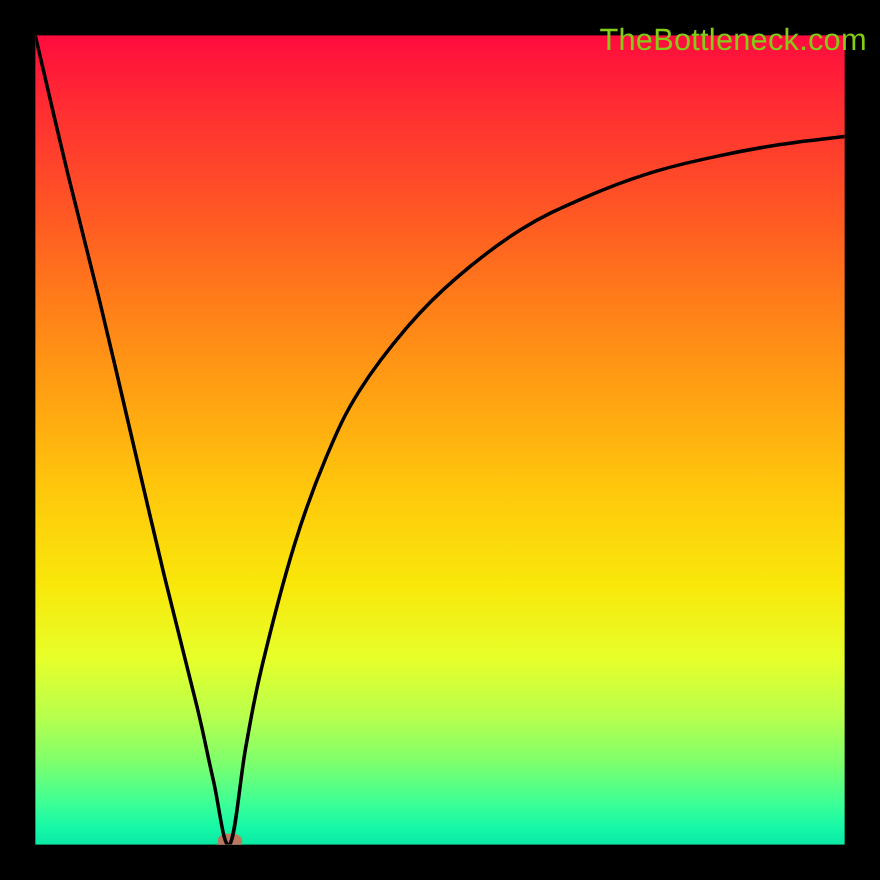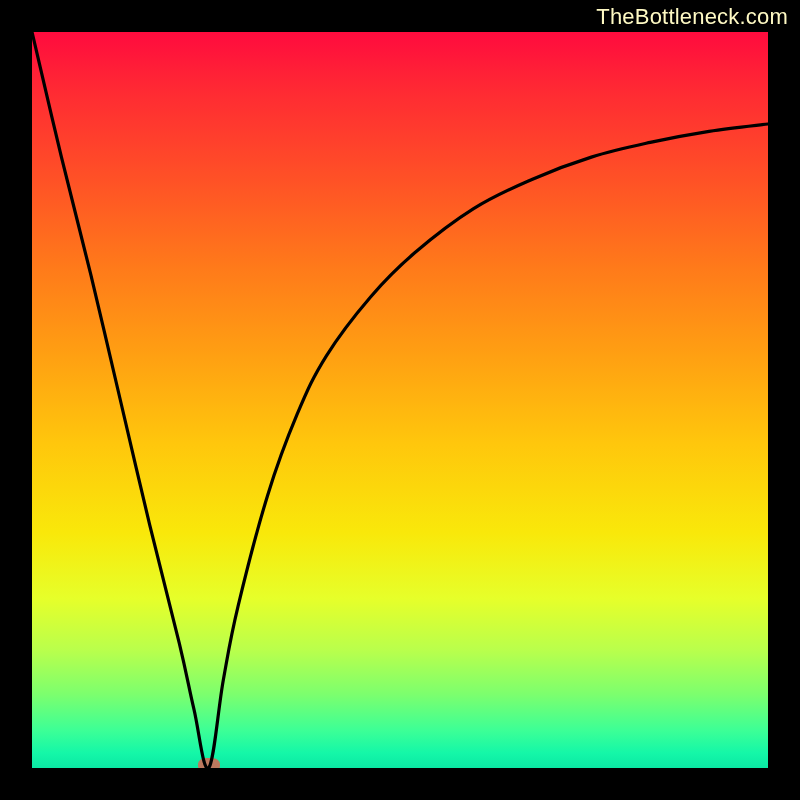--- a/index.html
+++ b/index.html
@@ -54,24 +54,24 @@
     background: #cf6b57;
     border-radius: 8px / 6px;
     opacity: 0.9;
   }
   svg.curve {
     position: absolute;
     inset: 0;
   }
   .watermark {
     position: absolute;
-    top: 4px;
+    top: 20px;
     right: 12px;
-    color: #fef9c3;
-    font-size: 22px;
+    color: #84cc16;
+    font-size: 28px;
     letter-spacing: 0.2px;
     user-select: none;
   }
 </style>
 </head>
 <body>
 
 <div class="frame">
 
   <div class="plot-area">

